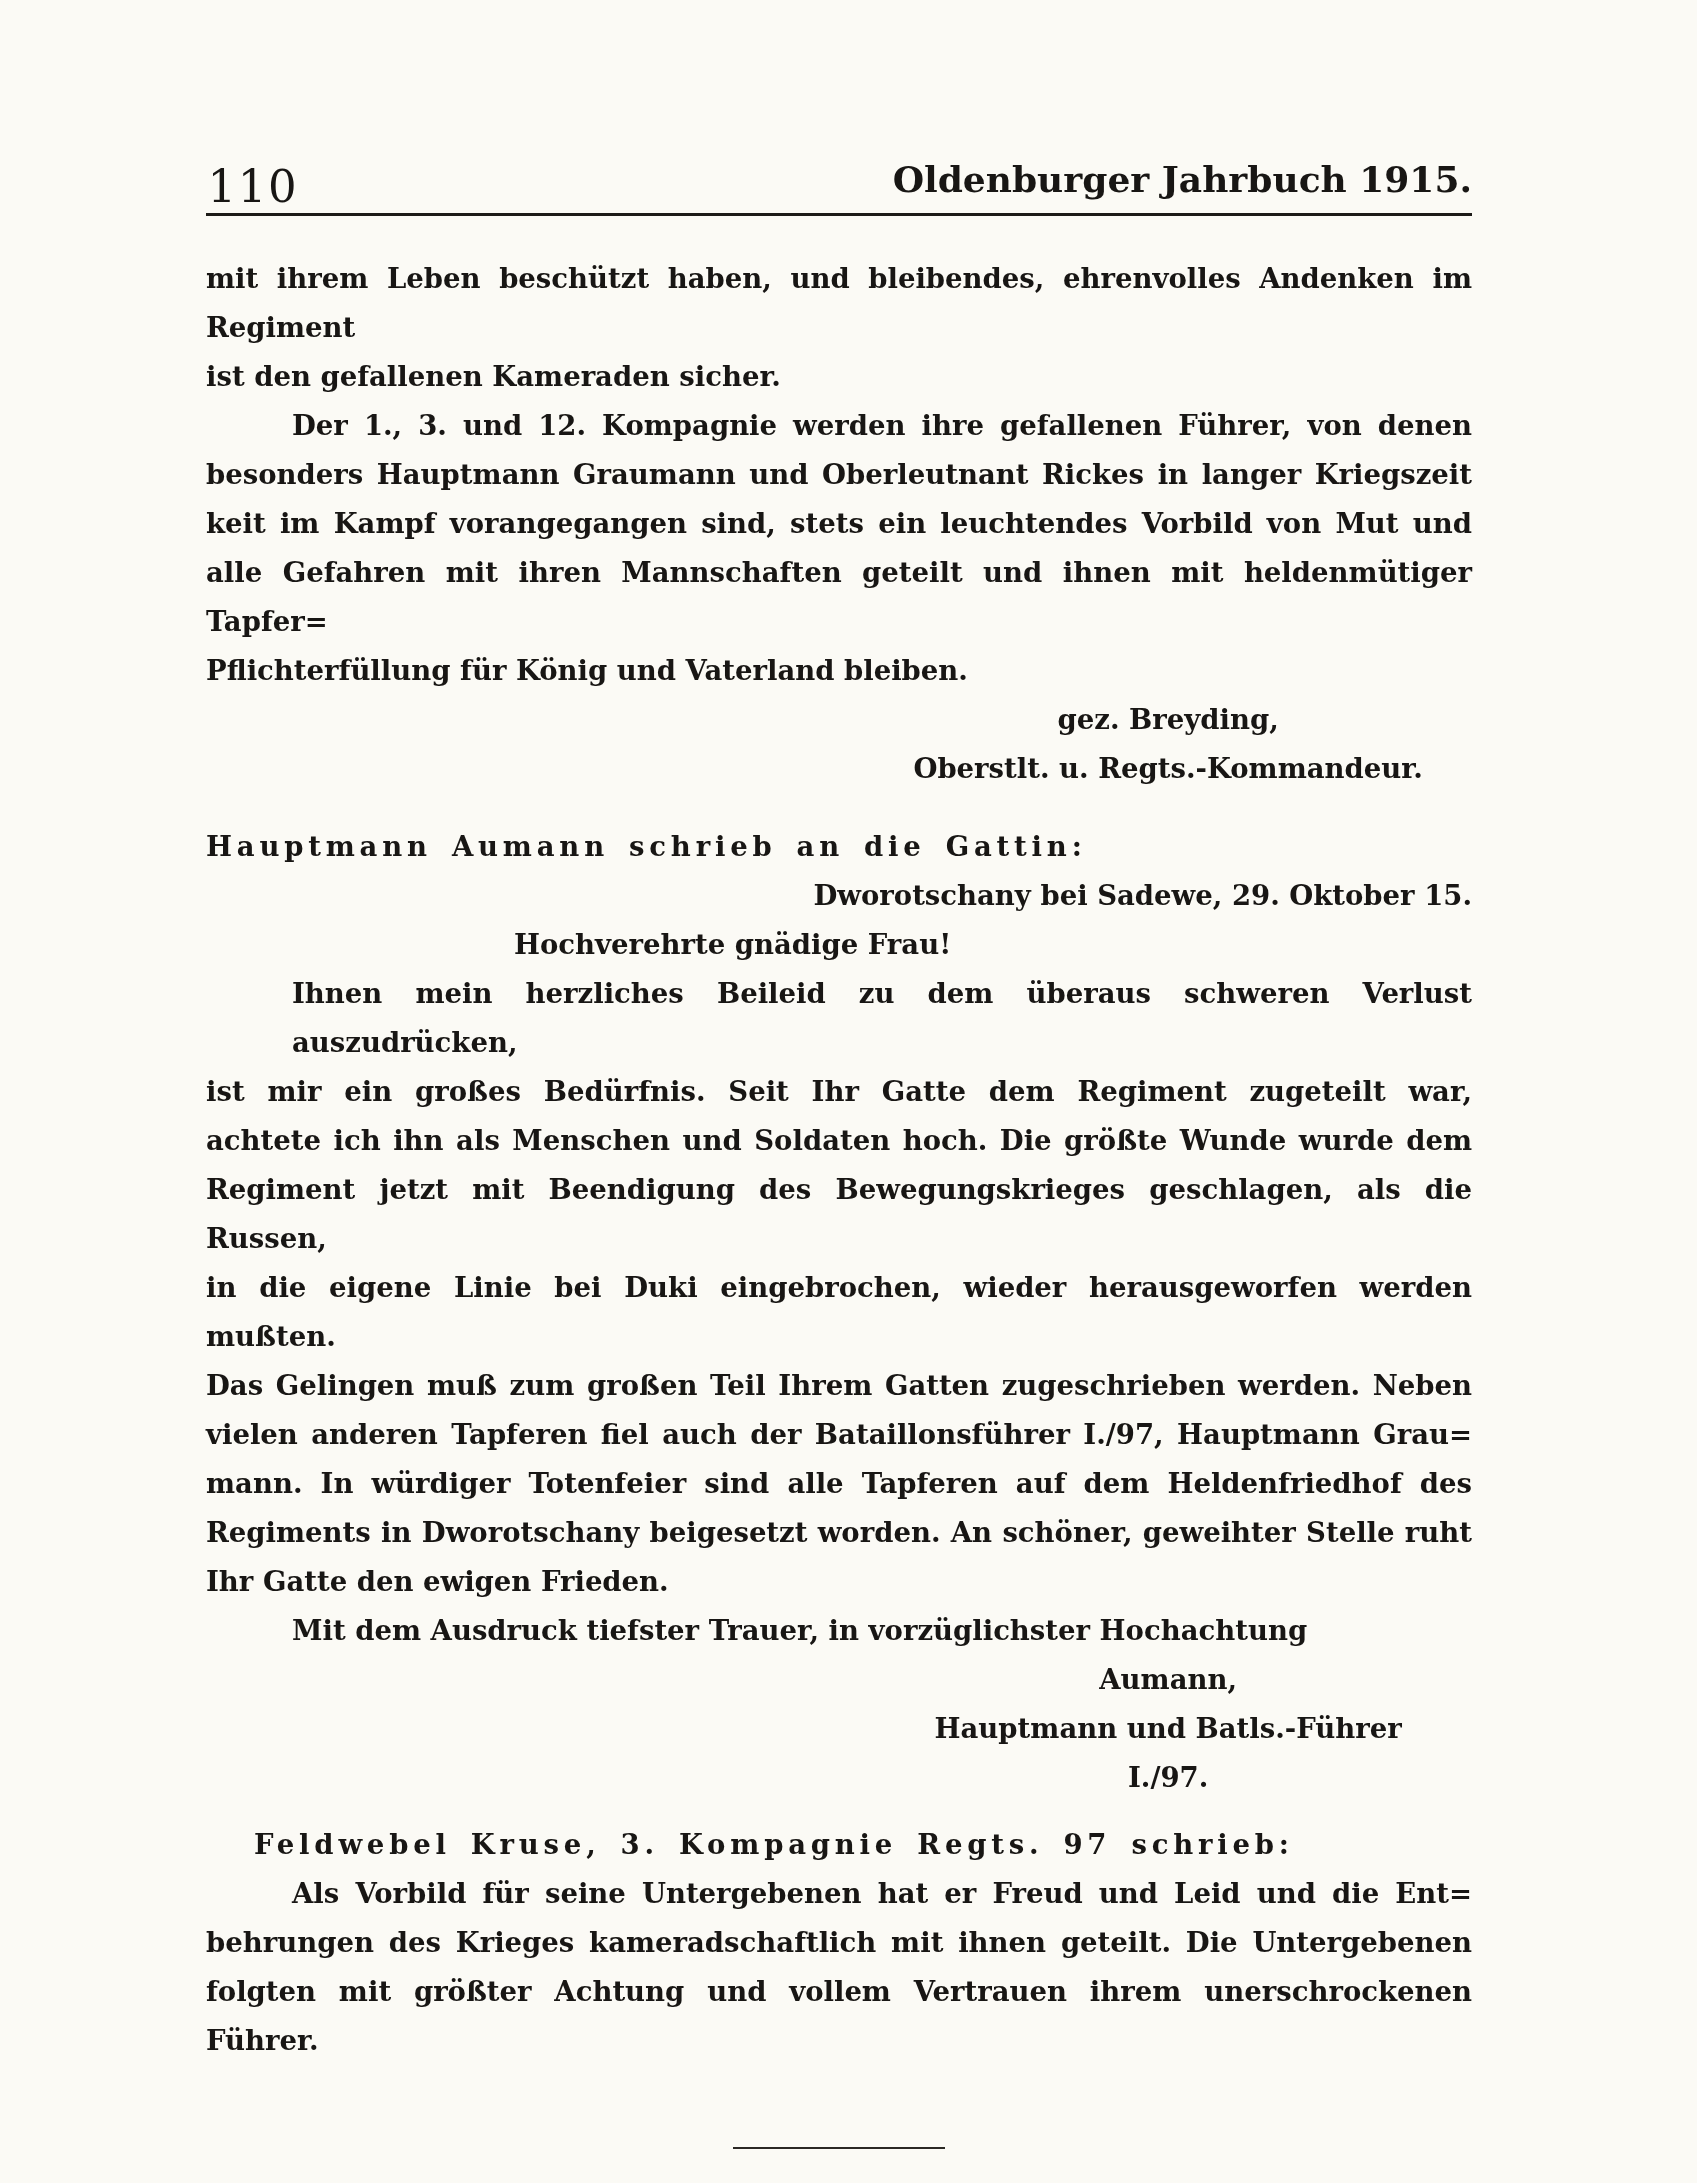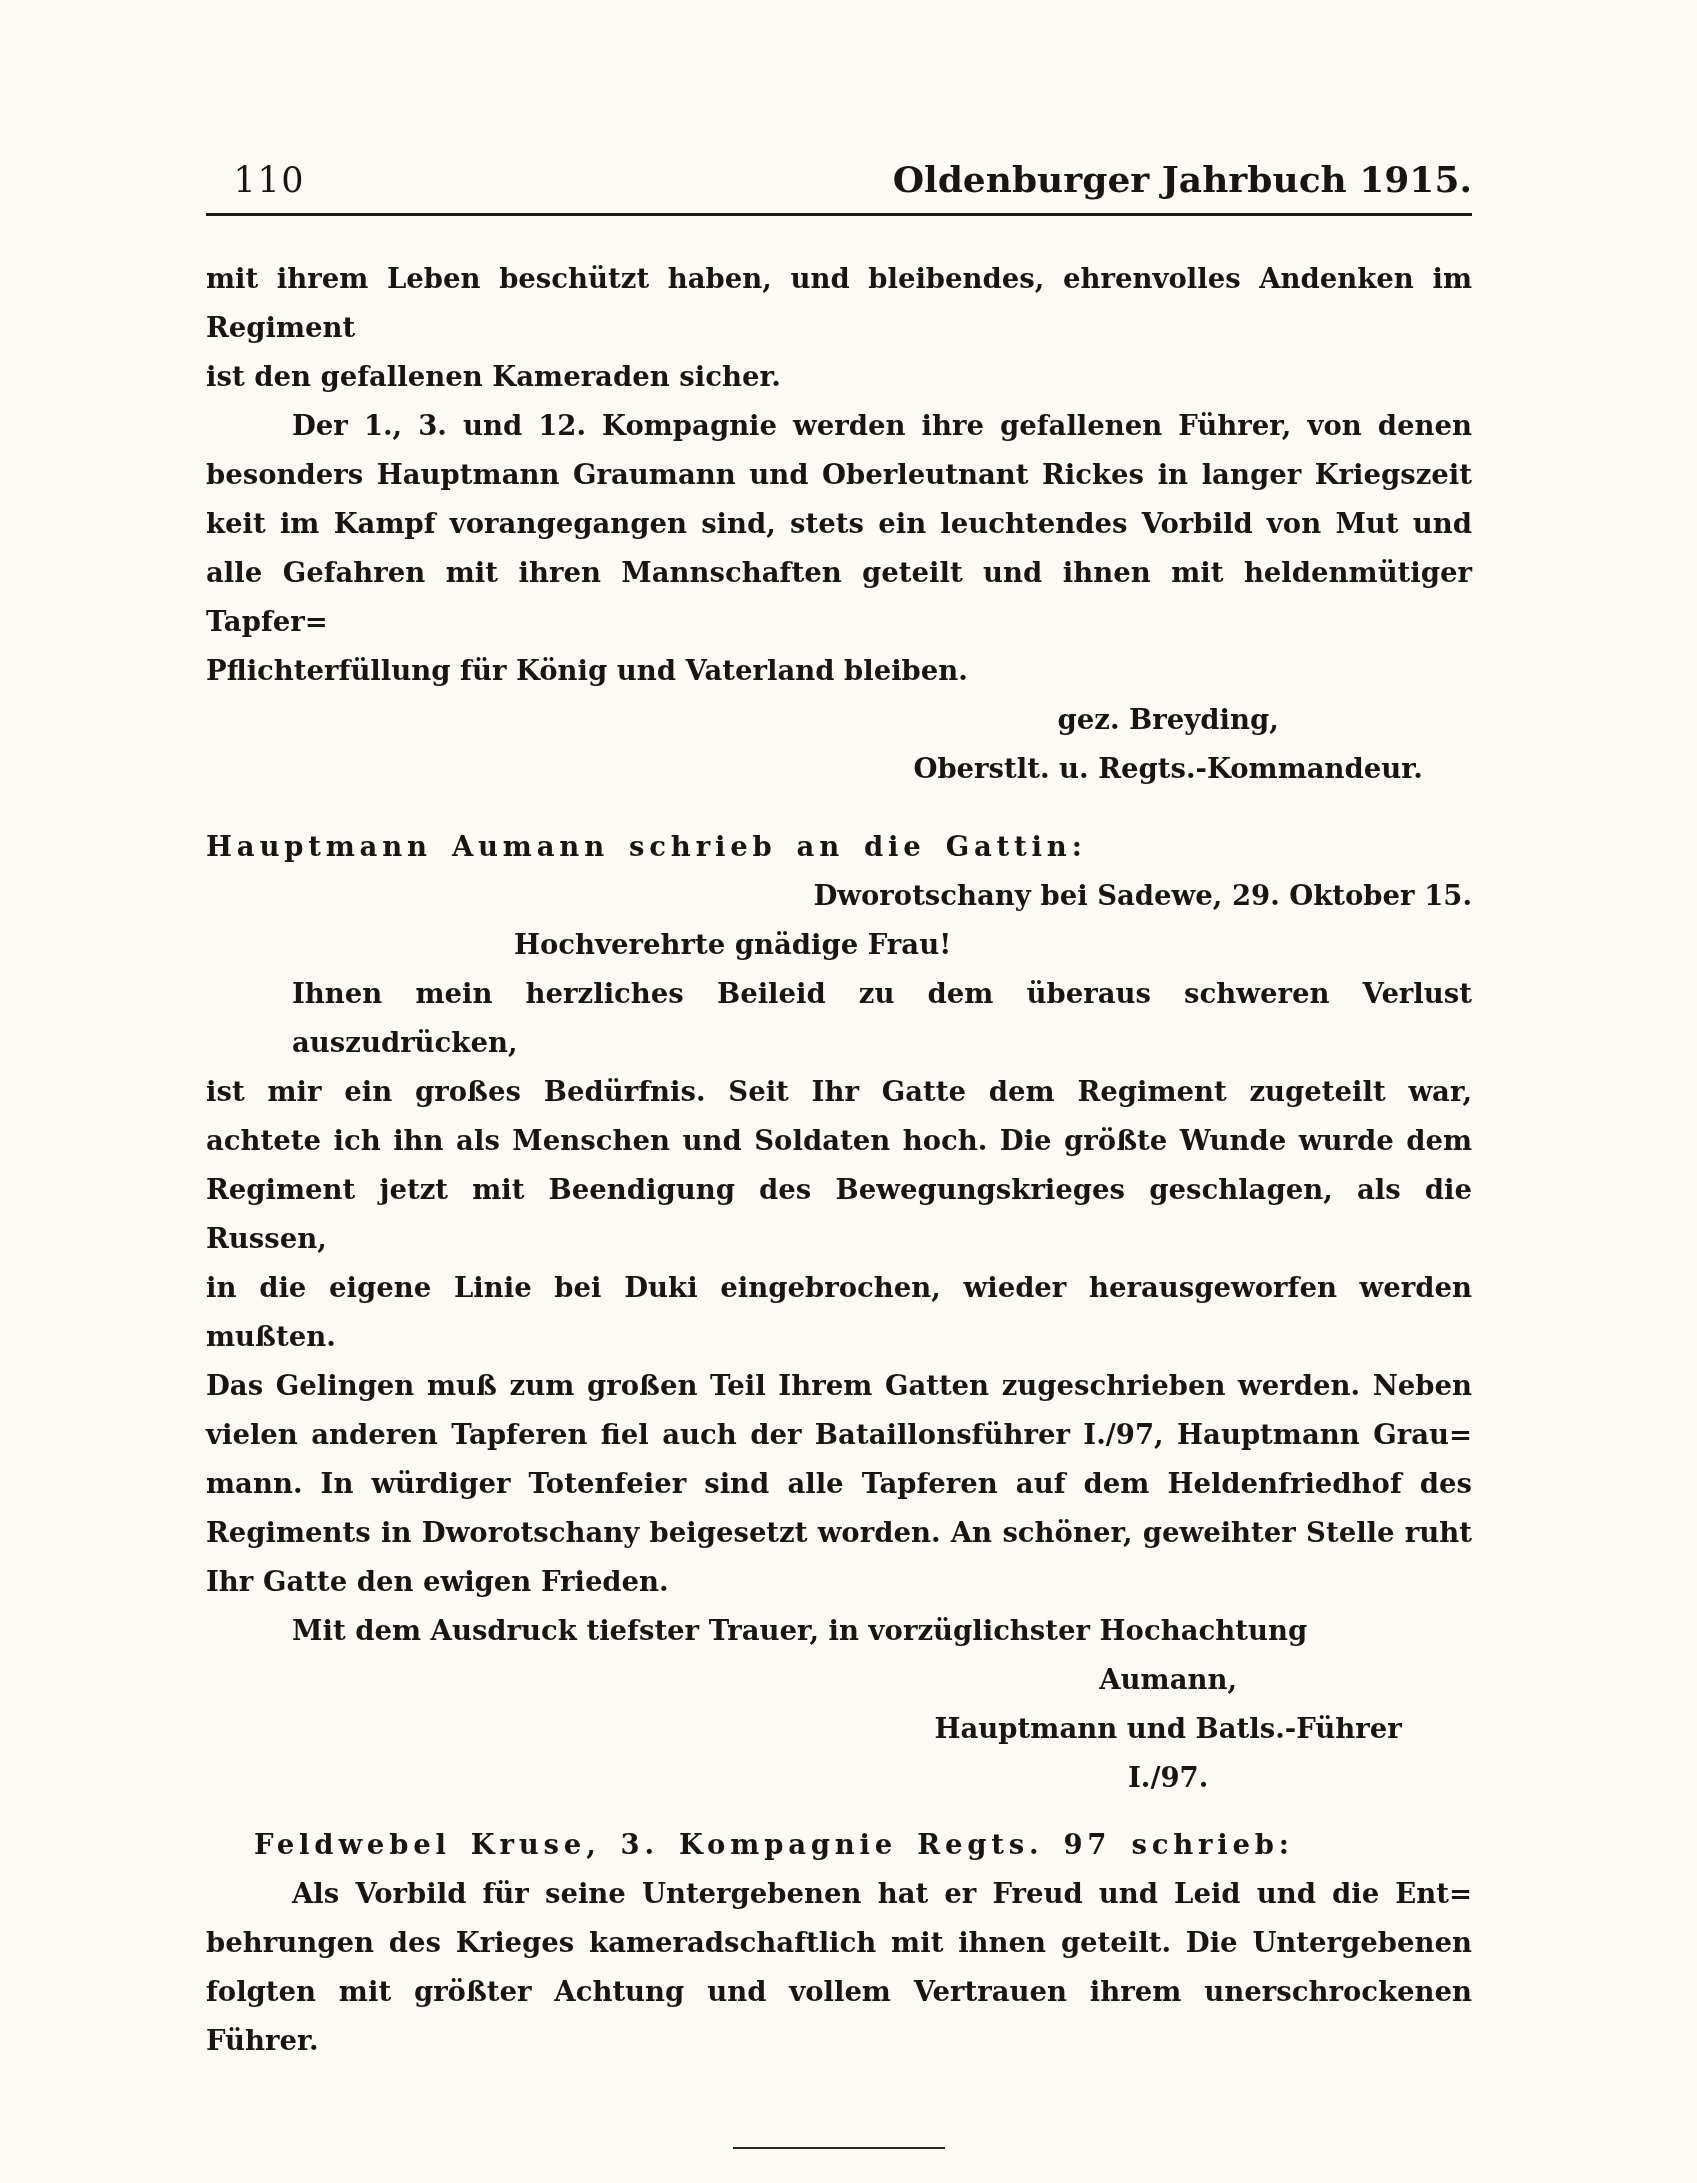--- a/index.html
+++ b/index.html
@@ -16,21 +16,21 @@
     background: #fbfaf5;
     color: #181614;
     overflow: hidden;
   }
   .page-header {
     position: absolute; left: 206px; top: 158px;
     width: 1266px; height: 42px;
   }
   .page-number {
     position: absolute; left: 1.6px; top: 1.6px;
-    font-size: 35px; font-weight: 400; letter-spacing: 1.6px; margin-left: 26px;
+    font-size: 45px; font-weight: 400; letter-spacing: 1.6px;
   }
   .journal-title {
     display: block; text-align: right;
     font-size: 36px; font-weight: 700;
   }
   .header-rule {
     position: absolute; left: 206px; top: 213px;
     width: 1266px; height: 3.2px;
     background: #1d1b18; border: none;
   }

